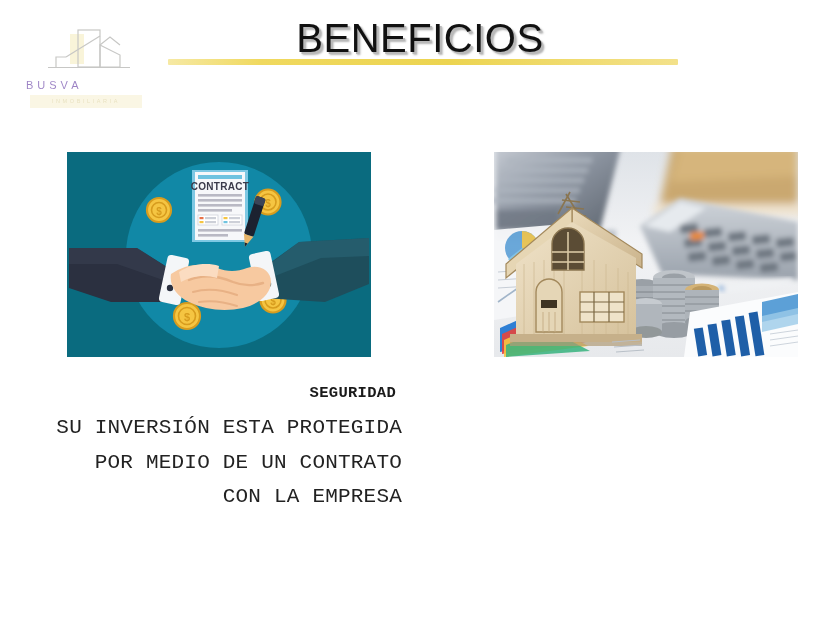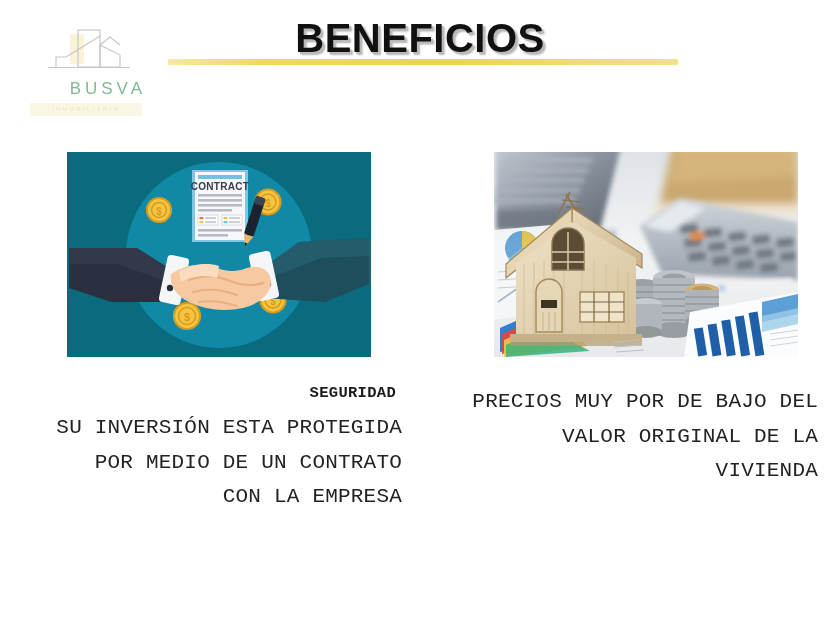--- a/index.html
+++ b/index.html
@@ -24,25 +24,25 @@
     height: 88px;
     opacity: 0.55;
   }
   .logo-mark {
     position: relative;
     width: 120px;
     height: 58px;
   }
   .logo-mark svg { display: block; }
   .logo-word {
-    text-align: right;
+    text-align: left;
     font-family: "Liberation Sans", sans-serif;
-    font-size: 17px;
+    font-size: 11px;
     letter-spacing: 4px;
-    color: #15803d;
+    color: #4c1d95;
     margin-top: -3px;
     font-weight: 400;
   }
   .logo-sub {
     position: relative;
     text-align: center;
     font-family: "Liberation Sans", sans-serif;
     font-size: 5.5px;
     letter-spacing: 2.6px;
     color: #d6c98f;
@@ -60,21 +60,21 @@
   .logo-sub span { position: relative; z-index: 1; }
 
   
   .page-title {
     position: absolute;
     left: 0;
     top: 16px;
     width: 840px;
     text-align: center;
     font-size: 40px;
-    font-weight: bold;
+    font-weight: normal;
     letter-spacing: 0.5px;
     color: #111111;
     text-shadow: 2px 2px 0 #b9b9b9, 3px 3px 2px rgba(120,120,120,.55);
     font-family: "Liberation Sans", sans-serif;
   }
   .title-rule {
     position: absolute;
     left: 168px;
     top: 59px;
     width: 510px;
@@ -480,17 +480,16 @@
 
         <g stroke="#b9c0c8" stroke-width="1">
           <line x1="118" y1="190" x2="146" y2="188"></line>
           <line x1="120" y1="195" x2="148" y2="193"></line>
           <line x1="122" y1="200" x2="150" y2="198"></line>
         </g>
       </svg>
     </div>
 
     <div class="caption">
-      <div class="cap-body">PRECIOS MUY POR DE BAJO DEL VALOR ORIGINAL DE LA VIVIENDA</div>
     </div>
   </div>
 
 </div>
 
 </body></html>

